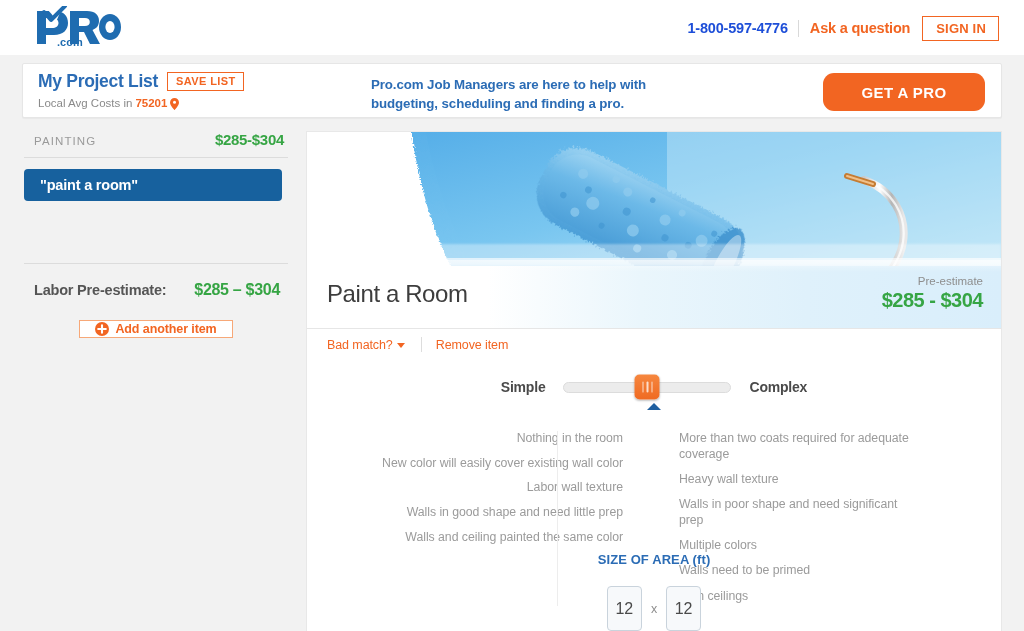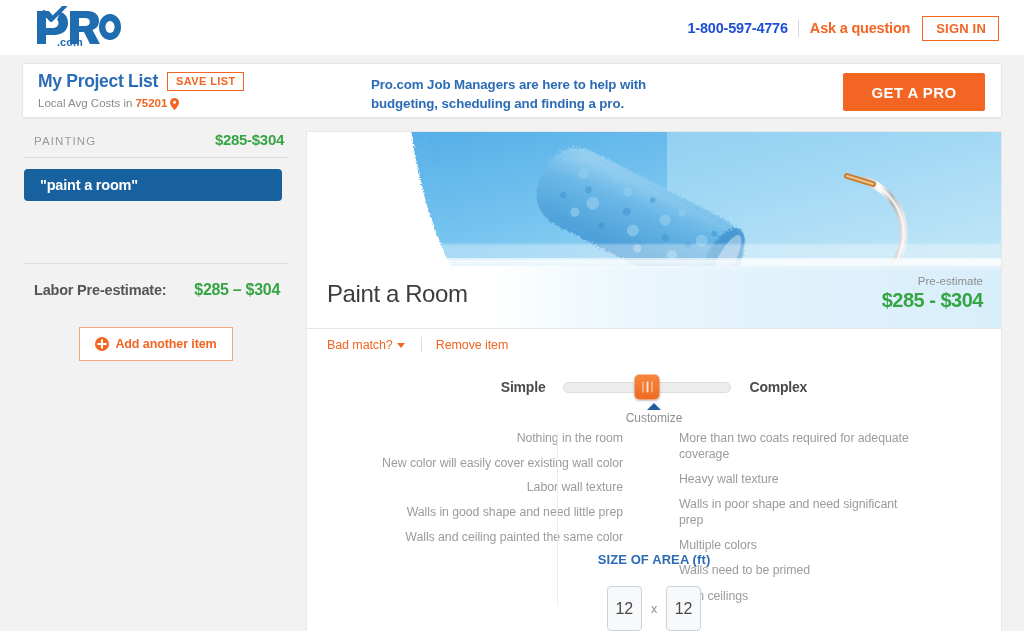--- a/index.html
+++ b/index.html
@@ -73,24 +73,24 @@
   .proj-zip { color: #f26522; font-weight: 600; }
   .pin { display: inline-block; width: 9px; height: 12px; position: relative; top: 1px; }
 
   .proj-mid {
     position: absolute; left: 348px; top: 12px;
     color: #2b6cb5; font-size: 13.3px; line-height: 1.42; font-weight: 600;
     letter-spacing: -0.1px;
   }
   .getapro {
     position: absolute; right: 16px; top: 9px;
-    width: 142px; height: 38px; background: #f26522; color: #ffffff;
+    width: 162px; height: 38px; background: #f26522; color: #ffffff;
     font-size: 15px; font-weight: 700; letter-spacing: 0.4px;
     display: flex; align-items: center; justify-content: center;
-    border: none; cursor: pointer; border-radius: 2px;
+    border: none; cursor: pointer; border-radius: 11px;
     font-family: "Liberation Sans", sans-serif;
   }
 
   
   .sidebar { position: absolute; left: 22px; top: 131px; width: 268px; }
   .side-head {
     display: flex; justify-content: space-between; align-items: baseline;
     padding: 0 6px 9px 12px;
   }
   .side-cat { color: #9a9a9a; font-size: 11.5px; letter-spacing: 1.1px; }
@@ -105,21 +105,21 @@
   }
   .side-rule2 { height: 1px; background: #dcdcdc; margin: 62px 2px 0 2px; }
   .labor-row {
     display: flex; justify-content: space-between; align-items: baseline;
     padding: 17px 10px 0 12px;
   }
   .labor-label { color: #555555; font-size: 14.5px; font-weight: 600; letter-spacing: -0.2px;}
   .labor-price { color: #36a544; font-size: 16px; font-weight: 700; letter-spacing: -0.3px;}
 
   .add-item {
-    margin: 28px auto 0 auto; width: 154px; height: 34px;
+    margin: 21px auto 0 auto; width: 154px; height: 18px;
     border: 1.3px solid #f7a878; background: #ffffff;
     display: flex; align-items: center; justify-content: center; gap: 6px;
     color: #f26522; font-size: 12.5px; font-weight: 700; cursor: pointer;
     letter-spacing: -0.1px;
   }
   .plus-icon { width: 14px; height: 14px; display:block; }
 
   
   .main {
     position: absolute; left: 306px; top: 131px;
@@ -422,21 +422,20 @@
           <span class="grip"></span>
           <span class="grip"></span>
           <span class="grip"></span>
         </div>
       </div>
       <span class="slider-label right">Complex</span>
     </div>
 
     <div class="customize-wrap">
       <div class="cz-caret"></div>
-      <div class="cz-text">Customize</div>
     </div>
 
     <div class="cols">
       <div class="col-divider"></div>
       <ul class="col simple">
         <li>Nothing in the room</li>
         <li>New color will easily cover existing wall color</li>
         <li>Labor wall texture</li>
         <li>Walls in good shape and need little prep</li>
         <li>Walls and ceiling painted the same color</li>

